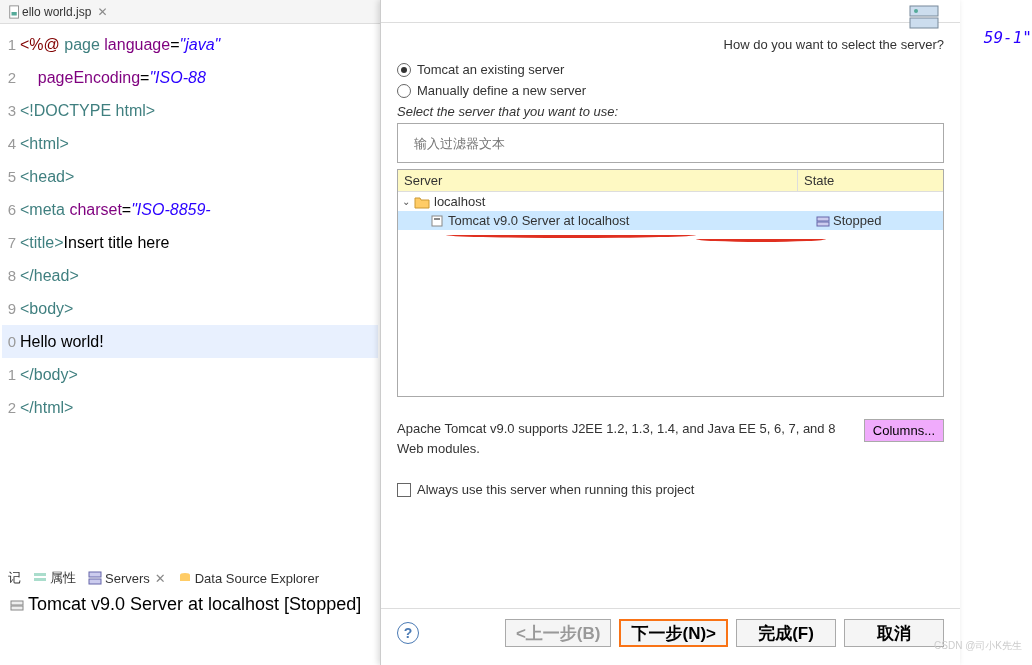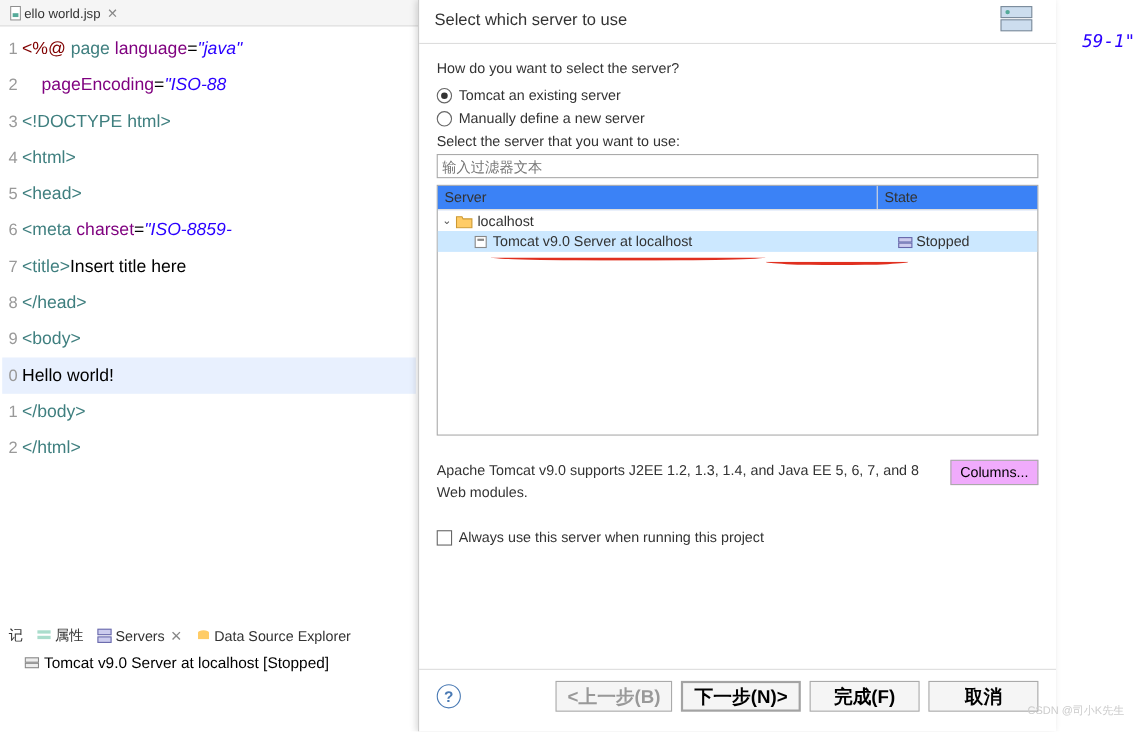--- a/index.html
+++ b/index.html
@@ -18,39 +18,39 @@
     .attr-purple { color: #7f007f; }
     .attr-blue { color: #2a00ff; font-style: italic; }
     .txt-black { color: #000; }
     
     .right-code { position: absolute; right: 0; top: 28px; font-family: Consolas, monospace; font-size: 16px; color: #2a00ff; font-style: italic; }
     
     
     .bottom-tabs { position: absolute; left: 0; top: 566px; height: 24px; display: flex; align-items: center; font-size: 13px; gap: 4px; padding-left: 4px; }
     .bottom-tab { padding: 2px 4px; color: #333; display: flex; align-items: center; gap: 3px; }
     .tab-icon { width: 14px; height: 14px; display: inline-block; }
-    .bottom-row { position: absolute; left: 16px; top: 590px; font-size: 14px; padding: 4px 6px; display: flex; align-items: center; gap: 4px; justify-content: center; }
+    .bottom-row { position: absolute; left: 4px; top: 590px; font-size: 18px; padding: 4px 6px; display: flex; align-items: center; gap: 4px; justify-content: center; }
     
     
     .dialog { position: absolute; left: 380px; top: 0; width: 580px; height: 665px; background: #fff; border-left: 1px solid #ccc; box-shadow: -2px 0 6px rgba(0,0,0,0.15); }
     .dialog-header { padding: 10px 14px 6px; font-size: 15px; color: #333; display: flex; align-items: flex-start; }
     .wizard-icon { position: absolute; right: 16px; top: 0; width: 40px; height: 40px; }
     .dialog-sep { border-top: 1px solid #ddd; margin: 6px 0 0; }
     
     .dialog-body { padding: 14px 16px; font-size: 13px; color: #333; }
-    .q-label { margin-bottom: 10px; }
+    .q-label { margin-bottom: 10px; text-align: right; }
     .radio-row { margin: 6px 0; display: flex; align-items: center; gap: 6px; }
     .radio { width: 14px; height: 14px; border-radius: 50%; border: 1px solid #666; display: inline-flex; align-items: center; justify-content: center; }
     .radio.selected::after { content: ''; width: 6px; height: 6px; background: #333; border-radius: 50%; }
     
-    .sel-label { margin-top: 4px; margin-bottom: 4px; }
-    .filter-input { width: 100%; height: 22px; border: 1px solid #aaa; padding: 2px 4px; font-size: 13px; color: #999; }
+    .sel-label { margin-top: 4px; margin-bottom: 4px; font-style: italic; }
+    .filter-input { width: 100%; height: 40px; border: 1px solid #aaa; padding: 2px 16px; font-size: 13px; color: #999; }
     
     .server-table { width: 100%; border: 1px solid #aaa; margin-top: 6px; height: 228px; }
-    .table-header { display: flex; background: #3b82f6; border-bottom: 1px solid #ddd; font-size: 13px; }
+    .table-header { display: flex; background: #fef9c3; border-bottom: 1px solid #ddd; font-size: 13px; }
     .th-server { width: 400px; padding: 3px 6px; border-right: 1px solid #ddd; }
     .th-state { flex: 1; padding: 3px 6px; }
     .tree-row { display: flex; align-items: center; padding: 2px 4px; font-size: 13px; }
     .tree-row.selected { background: #cce8ff; }
     .expand-arrow { width: 12px; font-size: 10px; color: #555; cursor: pointer; }
     .folder-icon { width: 16px; height: 14px; margin-right: 4px; }
     .server-icon { width: 14px; height: 14px; margin: 0 4px 0 28px; }
     .state-icon { width: 14px; height: 14px; margin-right: 3px; }
     .tree-name { flex: 0 0 368px; }
     .tree-state { display: flex; align-items: center; }
@@ -61,21 +61,21 @@
     .desc-text { flex: 1; font-size: 13px; line-height: 1.5; }
     .columns-btn { border: 1px solid #aaa; padding: 3px 8px; font-size: 13px; background: #f0abfc; cursor: pointer; }
     
     .checkbox-row { margin-top: 24px; display: flex; align-items: center; gap: 6px; font-size: 13px; }
     .checkbox { width: 14px; height: 14px; border: 1px solid #666; }
     
     .dialog-footer { position: absolute; bottom: 8px; left: 0; right: 0; padding: 10px 16px; display: flex; align-items: center; border-top: 1px solid #ddd; }
     .help-icon { width: 22px; height: 22px; border: 1.5px solid #4a7ab4; border-radius: 50%; color: #4a7ab4; display: flex; align-items: center; justify-content: center; font-size: 14px; font-weight: bold; cursor: pointer; }
     .footer-btns { margin-left: auto; display: flex; gap: 8px; }
     .btn { min-width: 100px; height: 28px; border: 1px solid #aaa; background: #f5f5f5; font-size: 17px; cursor: pointer; padding: 0 10px; font-weight: bold; }
-    .btn.primary { border: 2px solid #a3a3a3; }
+    .btn.primary { border: 2px solid #f97316; }
     .btn:disabled { color: #999; cursor: default; }
     
     .watermark { position: absolute; right: 10px; bottom: 12px; color: #ccc; font-size: 10px; pointer-events: none; }
   </style>
 </head>
 <body>
 
 <div class="editor-area">
   <div class="editor-tab">
     <svg class="tab-icon" viewBox="0 0 16 16">
@@ -120,21 +120,20 @@
 <div class="bottom-row">
   <svg class="tab-icon" viewBox="0 0 14 14">
       <rect x="1" y="3" width="12" height="4" fill="#eee" stroke="#888"></rect>
       <rect x="1" y="8" width="12" height="4" fill="#eee" stroke="#888"></rect>
     </svg>
   <span>Tomcat v9.0 Server at localhost  [Stopped]</span>
 </div>
 
 <div class="dialog">
   <div class="dialog-header">
-    <span>Select which server to use</span>
     <svg class="wizard-icon" viewBox="0 0 40 40">
         <rect x="6" y="6" width="28" height="10" fill="#cde" stroke="#789"></rect>
         <rect x="6" y="18" width="28" height="10" fill="#cde" stroke="#789"></rect>
         <circle cx="12" cy="11" r="2" fill="#5a9"></circle>
       </svg>
   </div>
   <div class="dialog-sep"></div>
 
   <div class="dialog-body">
     <div class="q-label">How do you want to select the server?</div>

